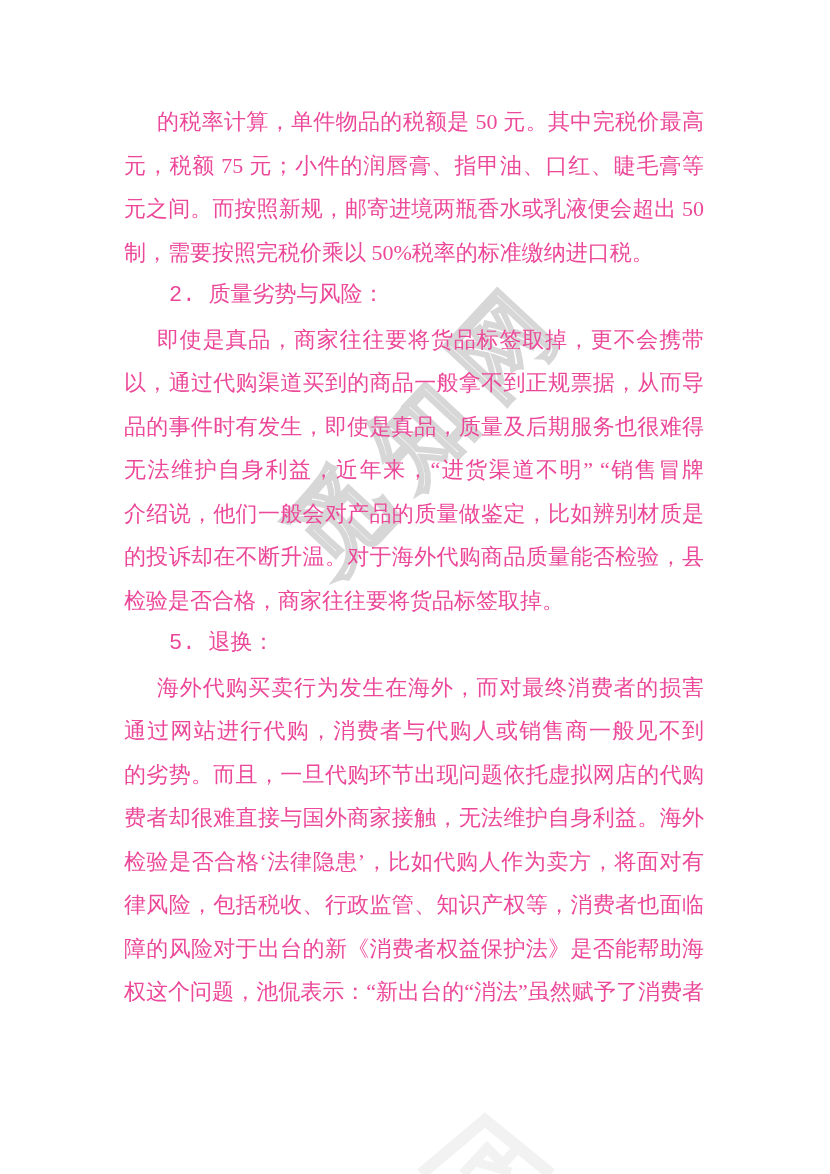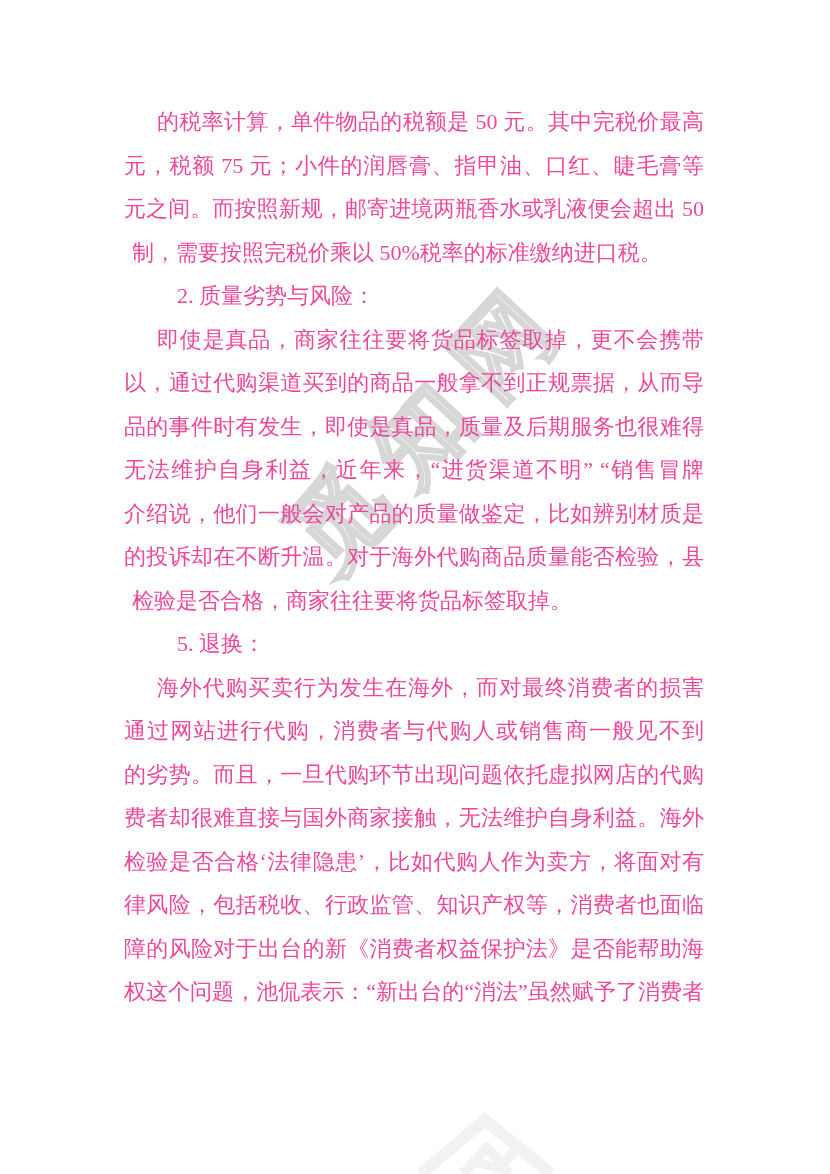--- a/index.html
+++ b/index.html
@@ -49,23 +49,23 @@
   .ln {
     font-size: 22px;
     line-height: 43.5px;
     height: 43.5px;
     overflow: hidden;
     text-align: justify;
     word-break: break-all;
     color: #ec4899;
   }
   .full  { text-align-last: justify; }
-  .short { text-align-last: left; margin-left: 8px; }
+  .short { text-align-last: left; }
   .ind   { text-indent: 33px; }
-  .head  { text-indent: 45px; }
+  .head  { text-indent: 45px; font-family: Liberation Mono, monospace; }
 </style>
 </head>
 <body>
 
 <div class="page">
 
   <div class="watermark-text">觅知网</div>
 
   <svg class="watermark-logo" width="150" height="62" viewBox="0 0 150 62" aria-hidden="true">
     <path d="M8,62 L72,8 L138,62" fill="none" stroke="#f2f2f2" stroke-width="12"></path>

